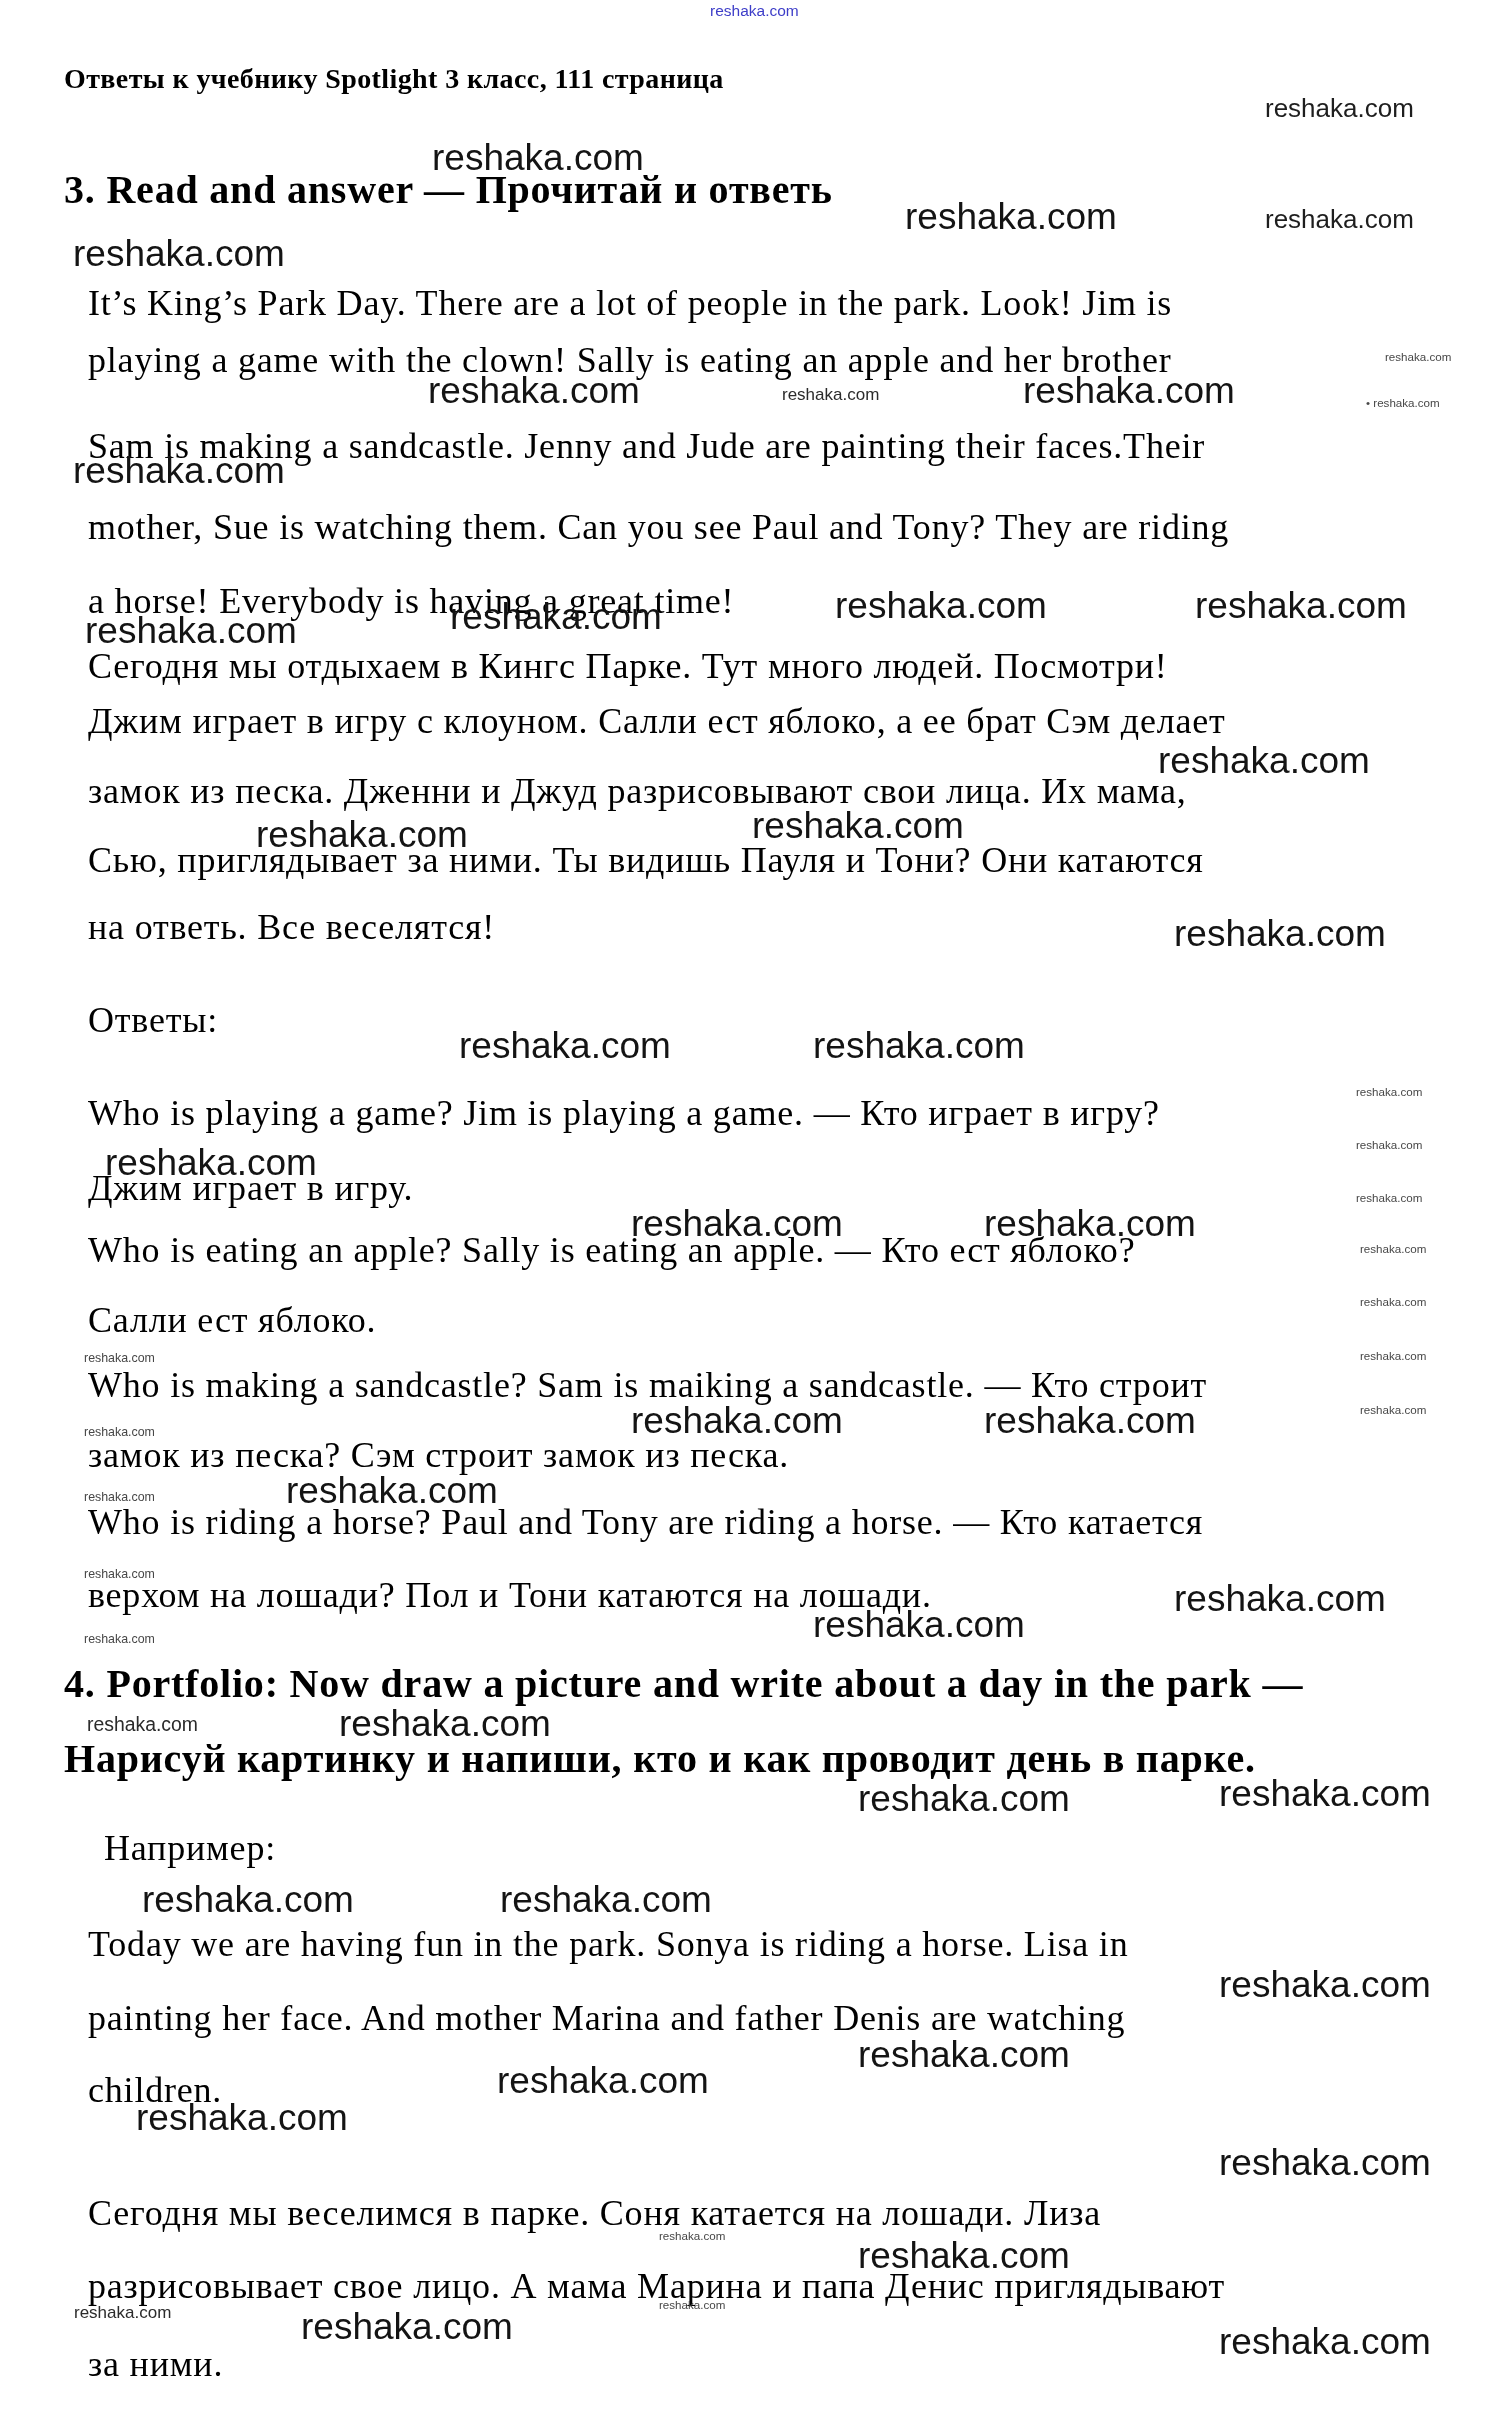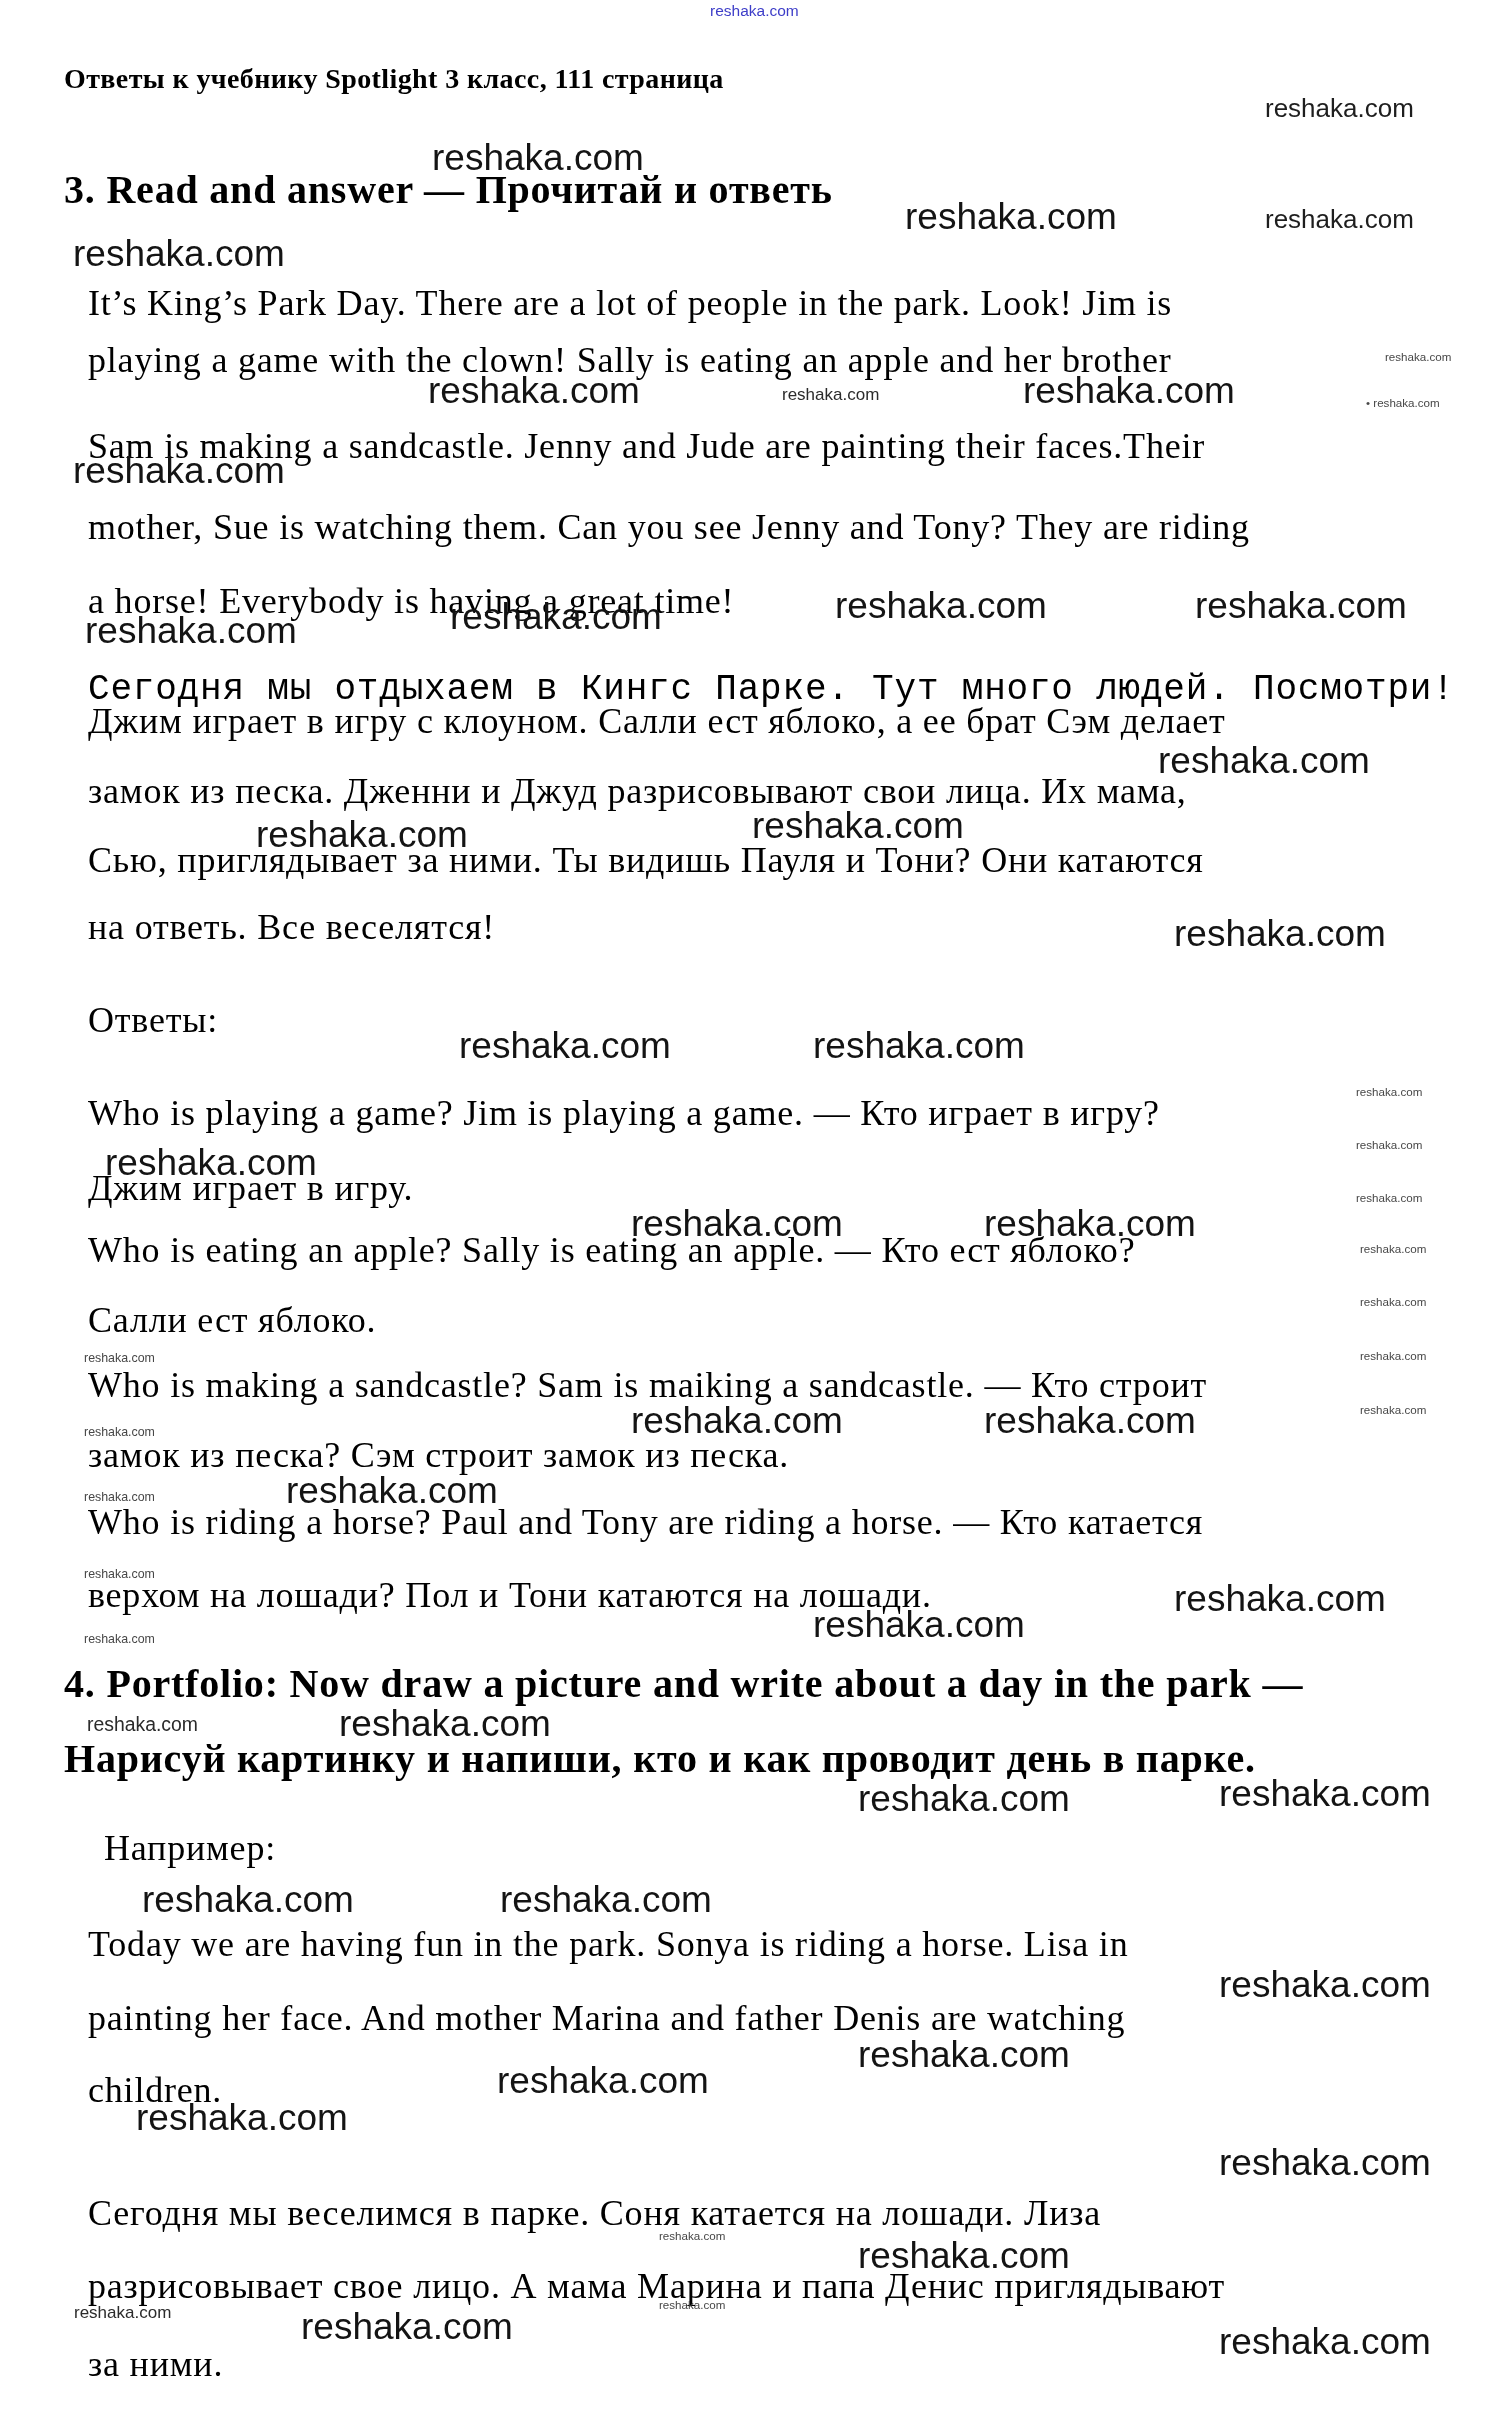--- a/index.html
+++ b/index.html
@@ -36,23 +36,23 @@
 </head>
 <body>
 
 <div class="page">
   <div>
       <div class="line title" style="left: 64px; top: 65px;">Ответы к учебнику Spotlight 3 класс, 111 страница</div>
       <div class="line heading" style="left: 64px; top: 170px;">3. Read and answer — Прочитай и ответь</div>
       <div class="line body" style="left: 64px; top: 285px;">It’s King’s Park Day. There are a lot of people in the park. Look! Jim is</div>
       <div class="line body" style="left: 64px; top: 342px;">playing a game with the clown! Sally is eating an apple and her brother</div>
       <div class="line body" style="left: 64px; top: 428px;">Sam is making a sandcastle. Jenny and Jude are painting their faces.Their</div>
-      <div class="line body" style="left: 64px; top: 509px;">mother, Sue is watching them. Can you see Jenny and Tony? They are riding</div>
+      <div class="line body" style="left: 64px; top: 509px;">mother, Sue is watching them. Can you see Paul and Tony? They are riding</div>
       <div class="line body" style="left: 64px; top: 583px;">a horse! Everybody is having a great time!</div>
-      <div class="line body" style="left: 64px; top: 672px; font-family: Liberation Mono, monospace;">Сегодня мы отдыхаем в Кингс Парке. Тут много людей. Посмотри!</div>
+      <div class="line body" style="left: 64px; top: 648px;">Сегодня мы отдыхаем в Кингс Парке. Тут много людей. Посмотри!</div>
       <div class="line body" style="left: 64px; top: 703px;">Джим играет в игру с клоуном. Салли ест яблоко, а ее брат Сэм делает</div>
       <div class="line body" style="left: 64px; top: 773px;">замок из песка. Дженни и Джуд разрисовывают свои лица. Их мама,</div>
       <div class="line body" style="left: 64px; top: 842px; text-align: right;">Сью, приглядывает за ними. Ты видишь Пауля и Тони? Они катаются</div>
       <div class="line body" style="left: 64px; top: 909px;">на ответь. Все веселятся!</div>
       <div class="line body" style="left: 64px; top: 1002px;">Ответы:</div>
       <div class="line body" style="left: 64px; top: 1095px;">Who is playing a game? Jim is playing a game. — Кто играет в игру?</div>
       <div class="line body" style="left: 64px; top: 1170px;">Джим играет в игру.</div>
       <div class="line body" style="left: 64px; top: 1232px;">Who is eating an apple? Sally is eating an apple. — Кто ест яблоко?</div>
       <div class="line body" style="left: 64px; top: 1302px;">Салли ест яблоко.</div>
       <div class="line body" style="left: 64px; top: 1367px;">Who is making a sandcastle? Sam is maiking a sandcastle. — Кто строит</div>

